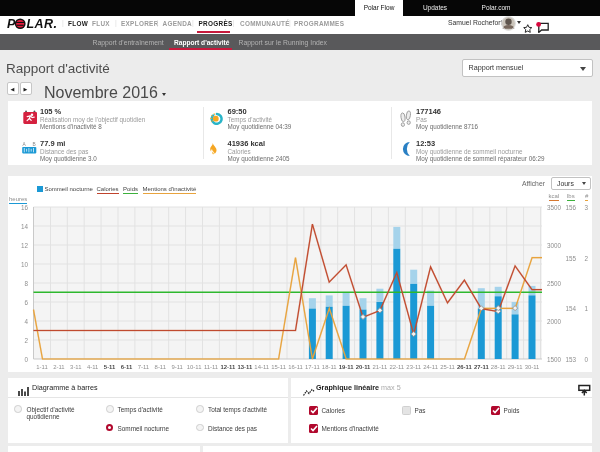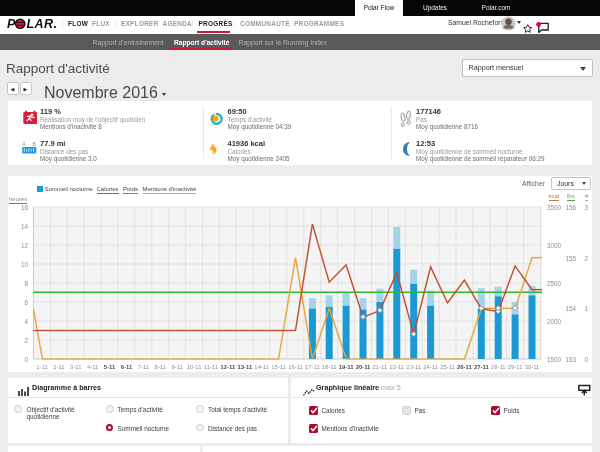--- a/index.html
+++ b/index.html
@@ -146,21 +146,21 @@
       </g>
     </svg></div>
 <div class="abs" id="ic-flame" style="left:208px;top:140.5px;"><svg width="10.5" height="15.5" viewBox="0 0 16 19">
 <path d="M7.2,0.8 C7.6,3.4 5.2,5 4,7.4 C2.9,9.6 3.2,12.2 4.8,14 C4.6,12.4 5,10.9 6.2,10 C6.1,12 7,13 8.2,13.9 C9.4,14.8 10,15.8 9.8,17.2 C11.7,16 13,13.9 13,11.6 C13,7.1 8.3,5.6 7.2,0.8 Z" fill="#f5a623"></path>
 <path d="M7.4,17.8 C6.1,16.9 5.9,15.1 6.8,13.7 C7.4,14.9 9.1,15.3 9.2,17 C9.2,17.7 8.5,18.2 7.4,17.8 Z" fill="#f7c45e"></path>
     </svg></div>
 <div class="abs" id="ic-moon" style="left:400px;top:141px;"><svg width="12.5" height="16" viewBox="0 0 12.5 16">
 <path d="M9.8,1.1 A6.8,6.8 0 1 0 9.8,14.9 A9.5,9.5 0 0 1 9.8,1.1 Z" fill="#2a80c4"></path>
     </svg></div>
 
-<div class="statval" style="left:40px;top:107px;">119 %</div>
+<div class="statval" style="left:40px;top:107px;">105 %</div>
 <div class="statl1" style="left:40px;top:115.5px;">Réalisation moy de l'objectif quotidien</div>
 <div class="statl2" style="left:40px;top:122.5px;">Mentions d'inactivité 8</div>
 <div class="statval" style="left:227.5px;top:107px;">69:50</div>
 <div class="statl1" style="left:227.5px;top:115.5px;">Temps d'activité</div>
 <div class="statl2" style="left:227.5px;top:122.5px;">Moy quotidienne 04:39</div>
 <div class="statval" style="left:416px;top:107px;">177146</div>
 <div class="statl1" style="left:416px;top:115.5px;">Pas</div>
 <div class="statl2" style="left:416px;top:122.5px;">Moy quotidienne 8716</div>
 <div class="statval" style="left:40px;top:139px;">77.9 mi</div>
 <div class="statl1" style="left:40px;top:147.5px;">Distance des pas</div>
@@ -321,21 +321,21 @@
 <div class="card" style="left:8px;top:378px;width:280px;height:65px;"></div>
 <div class="card" style="left:291px;top:378px;width:301px;height:65px;"></div>
 <div class="abs" id="ic-bars" style="left:18px;top:382px;"><svg width="11" height="10" viewBox="0 0 11 10">
       <g fill="#4a4a4a">
         <rect x="0" y="5" width="2" height="5"></rect>
         <rect x="3" y="3" width="2" height="7"></rect>
         <rect x="6" y="5.5" width="2" height="4.5"></rect>
         <rect x="9" y="1" width="2" height="9"></rect>
       </g>
     </svg></div>
-<div class="abs" style="left:32px;top:383px;font-size:7.2px;font-weight:bold;color:#222;text-align:center;">Diagramme à barres</div>
+<div class="abs" style="left:32px;top:383px;font-size:7.2px;font-weight:normal;color:#222;text-align:center;">Diagramme à barres</div>
 <div class="abs" style="left:8px;top:397px;width:280px;height:1px;background:#e5e5e5;"></div>
 <div class="abs" id="ic-line" style="left:303px;top:383px;"><svg width="12" height="9" viewBox="0 0 12 9">
       <polyline points="0.5,7.5 3.5,3 6,5.5 9,1.5 11.5,3.5" fill="none" stroke="#222" stroke-width="1.2" stroke-dasharray="1.6,0.9"></polyline>
     </svg></div>
 <div class="abs" style="left:316px;top:383px;font-size:7.2px;font-weight:bold;color:#222;">Graphique linéaire <span style="font-weight:normal;color:#aaa;">max 5</span></div>
 <div class="abs" style="left:291px;top:397px;width:301px;height:1px;background:#e5e5e5;"></div>
 <div class="abs" id="ic-print" style="left:577.5px;top:382.5px;"><svg width="13" height="13" viewBox="0 0 13 13">
 <rect x="0.9" y="1.5" width="10.8" height="4.8" fill="none" stroke="#222" stroke-width="1.5"></rect>
 <path d="M6.3,11.5 L6.3,7.2 M3.9,9 L6.3,6.4 L8.7,9" fill="none" stroke="#222" stroke-width="1.5"></path>
     </svg></div>

